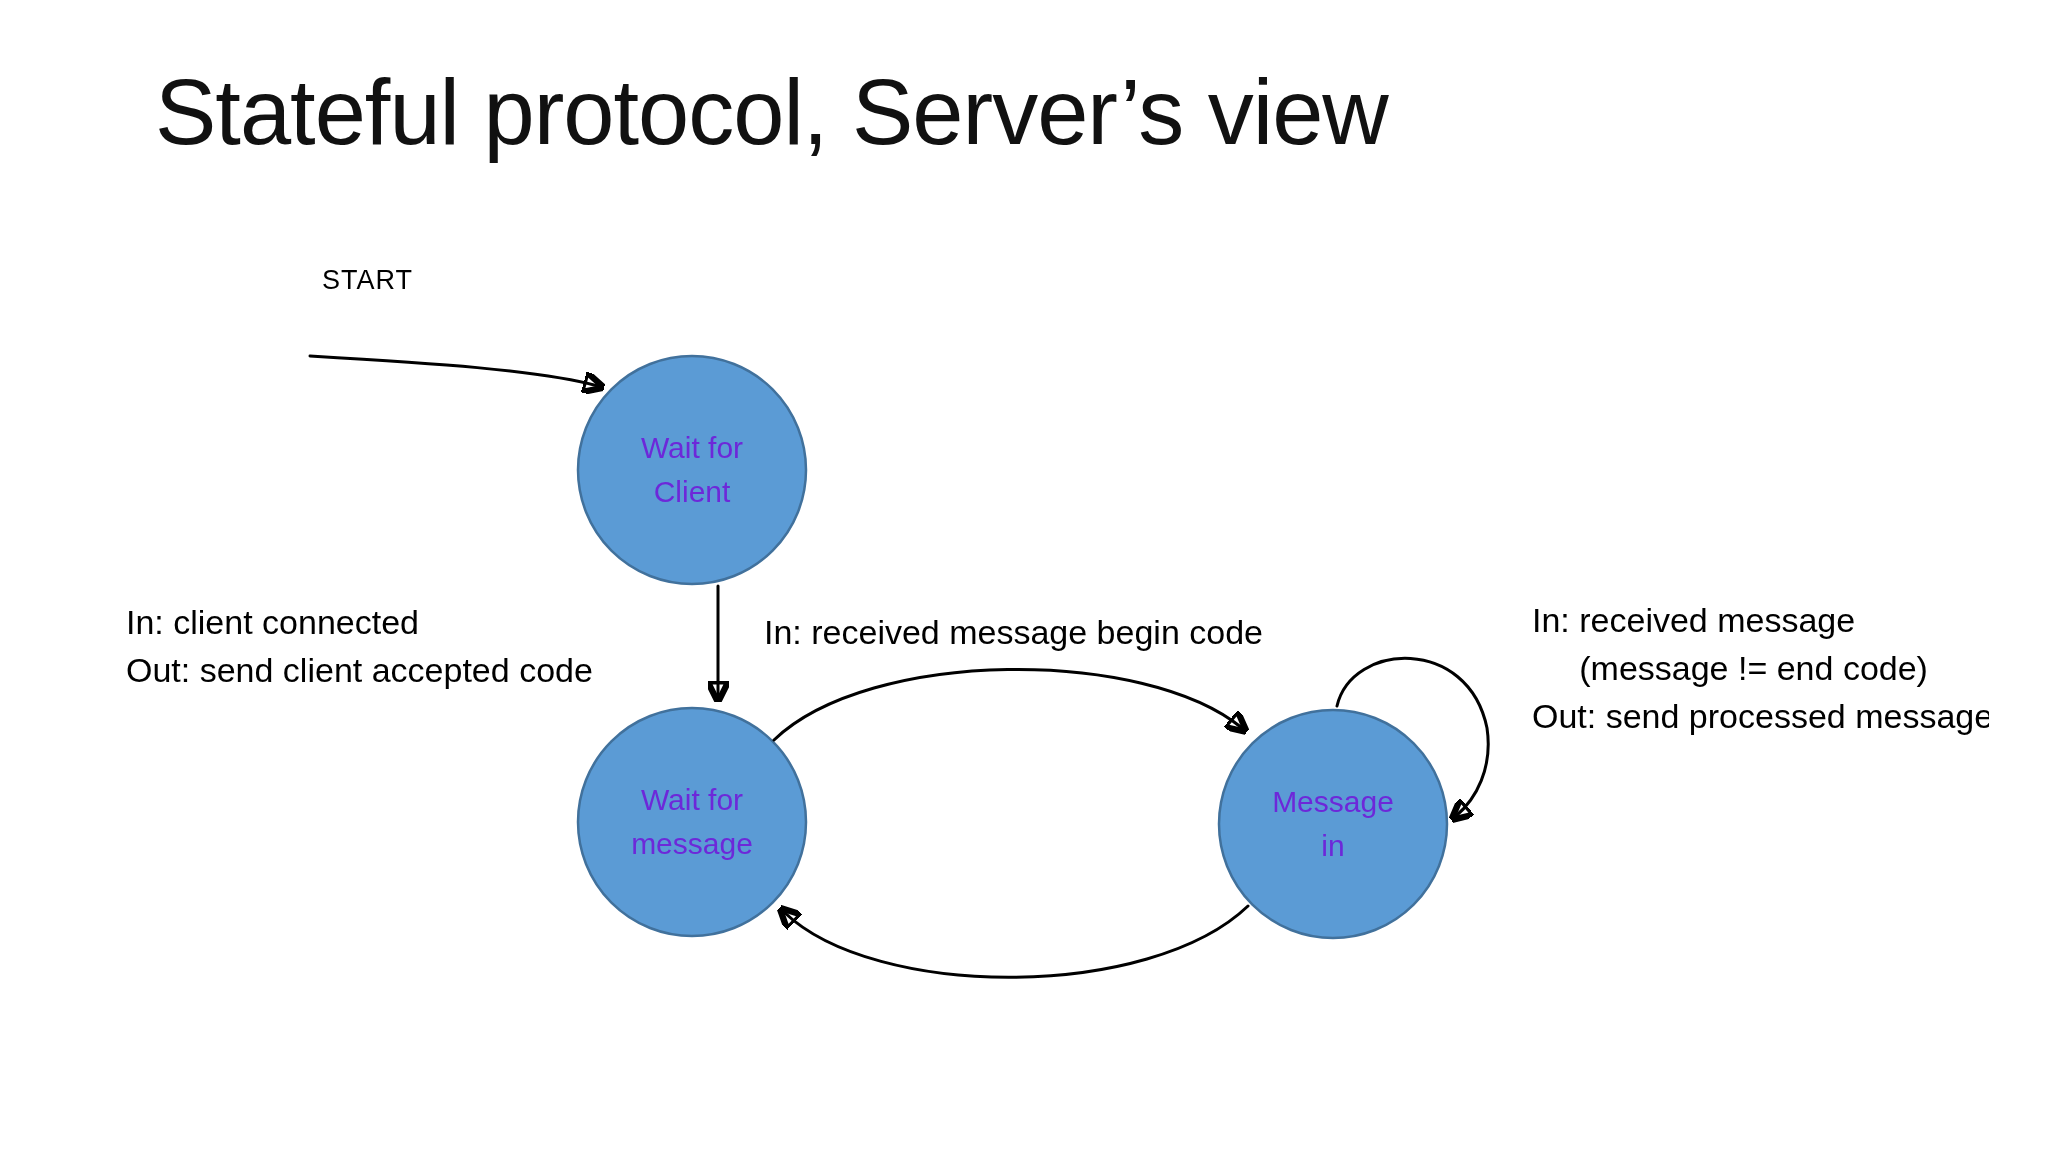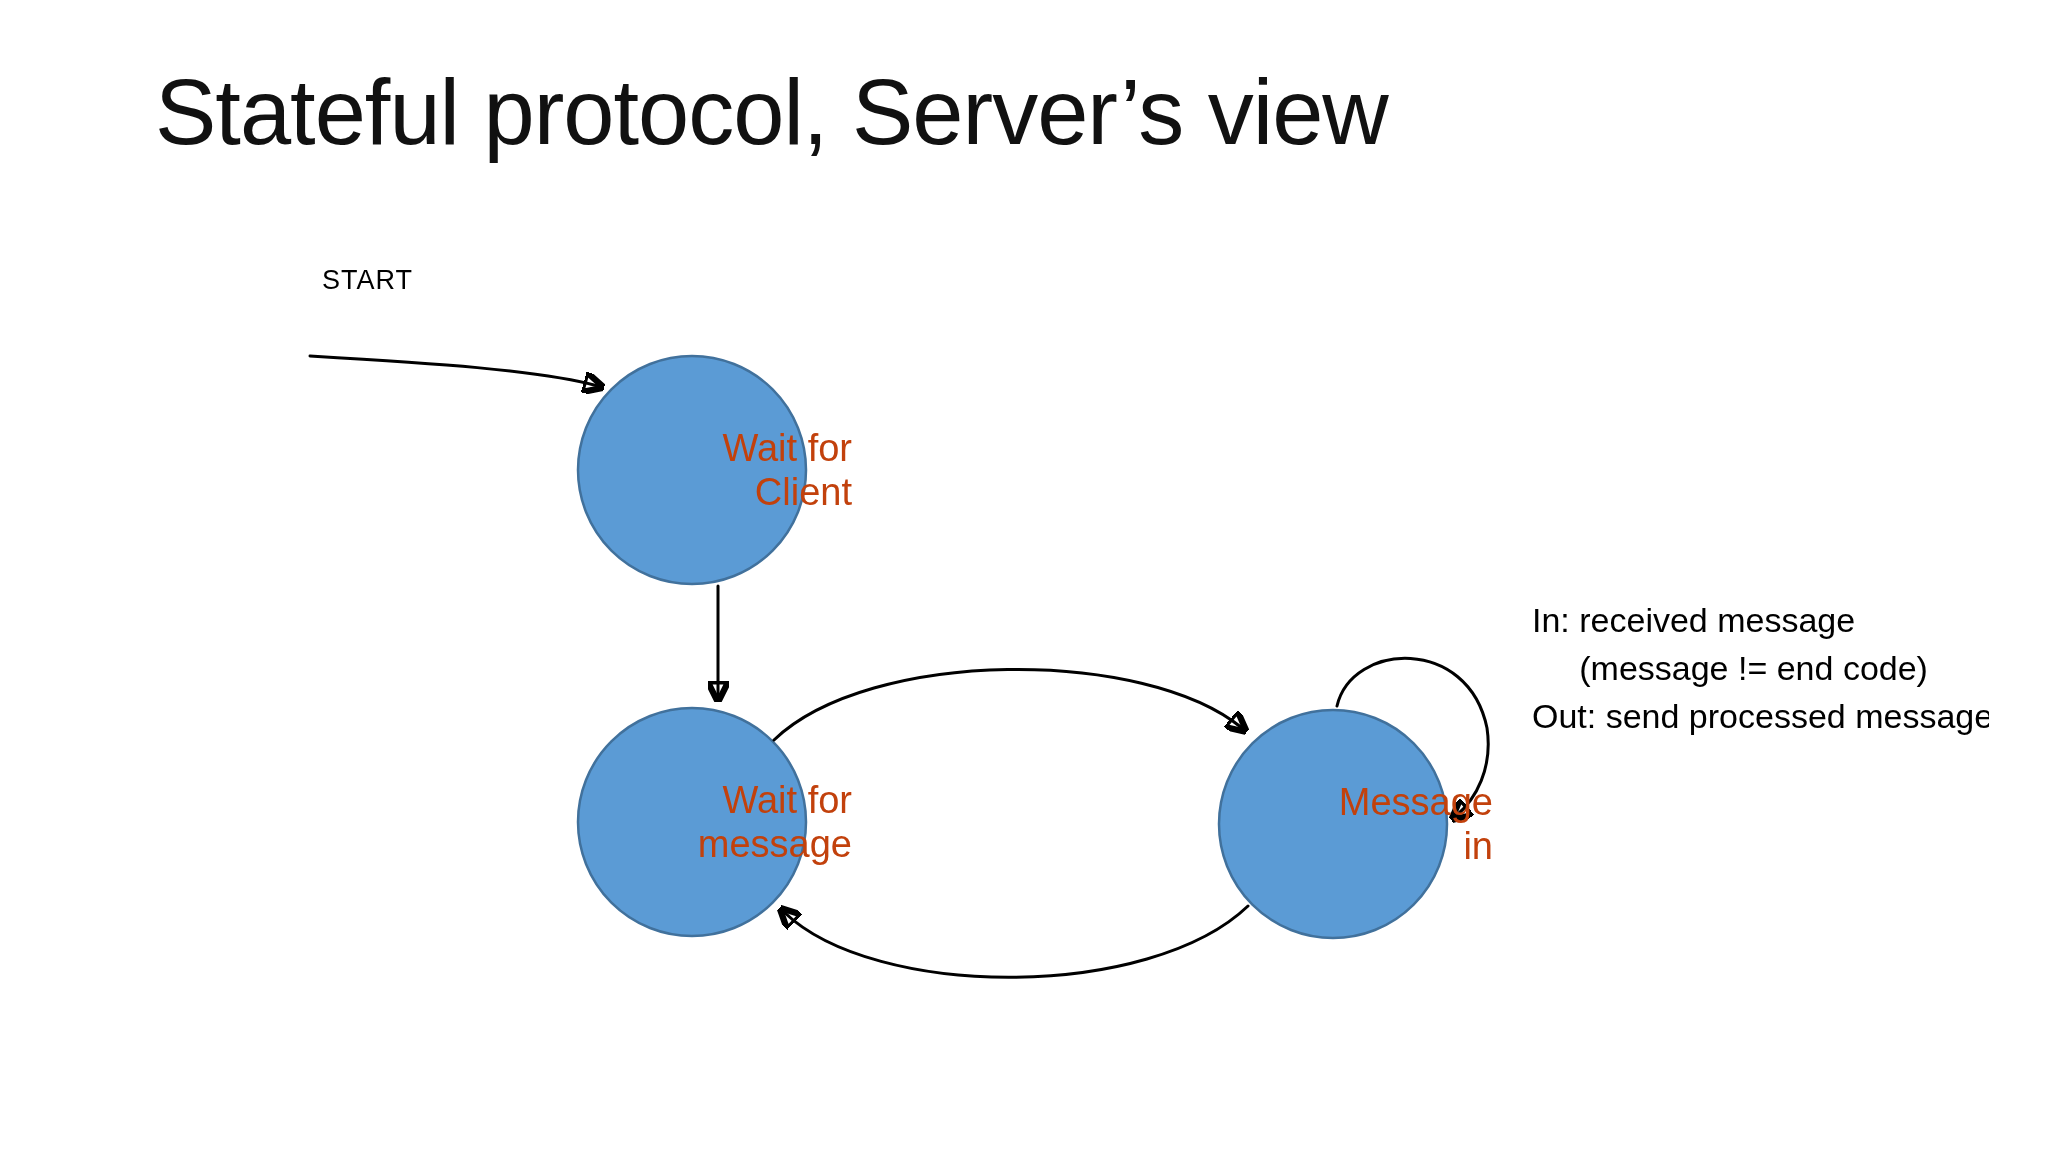--- a/index.html
+++ b/index.html
@@ -56,24 +56,24 @@
     top: 258px;
     font-size: 27px;
     line-height: 44px;
     letter-spacing: 1px;
     color: #000000;
     white-space: pre;
   }
   .state-label {
     position: absolute;
     width: 320px;
-    text-align: right;
-    font-size: 38px;
+    text-align: center;
+    font-size: 30px;
     line-height: 44px;
-    color: #c2410c;
+    color: #6d28d9;
     white-space: pre;
   }
   .state-label.c1 { left: 532px;  top: 426px; }
   .state-label.c2 { left: 532px;  top: 778px; }
   .state-label.c3 { left: 1173px; top: 780px; }
   .lbl-client-connected { left: 126px;  top: 598px; }
   .lbl-begin-code       { left: 764px;  top: 608px; }
   .lbl-self-loop        { left: 1532px; top: 596px; }
   .lbl-end-code         { left: 779px;  top: 990px; }
 </style>
@@ -104,17 +104,20 @@
 
   <div class="start-label">START</div>
 
   <div class="state-label c1">Wait for
 Client</div>
   <div class="state-label c2">Wait for
 message</div>
   <div class="state-label c3">Message
 in</div>
 
+  <div class="edge-label lbl-client-connected">In: client connected
+Out: send client accepted code</div>
+  <div class="edge-label lbl-begin-code">In: received message begin code</div>
   <div class="edge-label lbl-self-loop">In: received message
      (message != end code)
 Out: send processed message</div>
 
 </div>
 
 </body></html>

